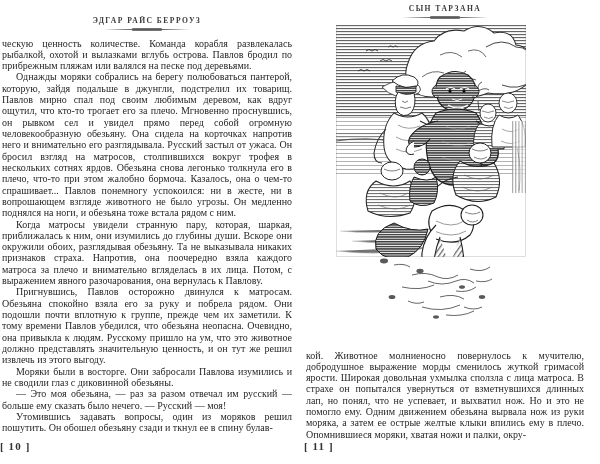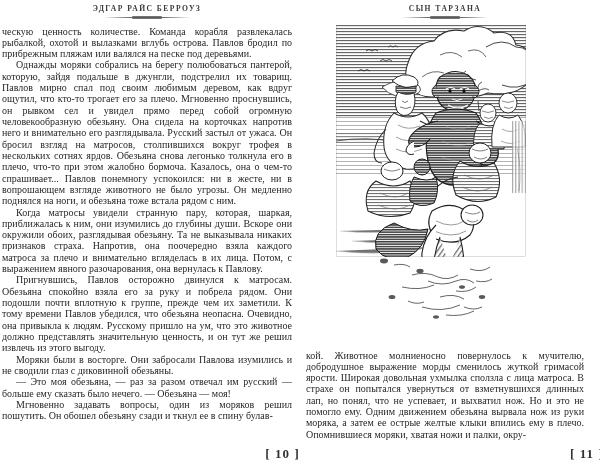--- a/index.html
+++ b/index.html
@@ -20,21 +20,21 @@
     height: 464px;
     display: flex;
     background: #ffffff;
   }
   .page {
     position: relative;
     width: 300px;
     height: 464px;
     box-sizing: border-box;
   }
-  .page-left  { padding: 0 8px 0 2px; }
+  .page-left  { padding: 12px 8px 0 2px; }
   .page-right { padding: 0 16px 0 6px; }
 
   
   .runhead {
     text-align: center;
     font-size: 7.6px;
     letter-spacing: 1.45px;
     font-weight: 700;
     color: #3a3a3a;
     text-transform: uppercase;
@@ -99,25 +99,25 @@
     height: 318px;
     position: relative;
     background: #ffffff;
     overflow: hidden;
   }
   .illo svg { display: block; }
 
   
   .folio {
     position: absolute;
-    bottom: 2px;
+    bottom: 12px;
     left: 0;
     width: 100%;
-    text-align: right;
-    font-size: 13px;
+    text-align: left;
+    font-size: 11px;
     font-weight: 700;
     letter-spacing: 1.1px;
     color: #333;
   }
   .page-left .folio  { padding-right: 6px; }
   .page-right .folio { padding-left: 4px; }
 </style>
 </head>
 <body>
 
@@ -127,22 +127,22 @@
 
     <div class="runhead">ЭДГАР РАЙС БЕРРОУЗ</div>
     <div class="runhead-rule"></div>
 
     <div class="bodytext">
       <p class="cont">ческую ценность количестве. Команда корабля развлекалась рыбалкой, охотой и вылазками вглубь острова. Павлов бродил по прибрежным пляжам или валялся на песке под деревьями.</p>
       <p>Однажды моряки собрались на берегу полюбоваться пантерой, которую, зайдя подальше в джунгли, подстрелил их товарищ. Павлов мирно спал под своим любимым деревом, как вдруг ощутил, что кто-то трогает его за плечо. Мгновенно проснувшись, он рывком сел и увидел прямо перед собой огромную человекообразную обезьяну. Она сидела на корточках напротив него и внимательно его разглядывала. Русский застыл от ужаса. Он бросил взгляд на матросов, столпившихся вокруг трофея в нескольких сотнях ярдов. Обезьяна снова легонько толкнула его в плечо, что-то при этом жалобно бормоча. Казалось, она о чем-то спрашивает... Павлов понемногу успокоился: ни в жесте, ни в вопрошающем взгляде животного не было угрозы. Он медленно поднялся на ноги, и обезьяна тоже встала рядом с ним.</p>
       <p>Когда матросы увидели странную пару, которая, шаркая, приближалась к ним, они изумились до глубины души. Вскоре они окружили обоих, разглядывая обезьяну. Та не выказывала никаких признаков страха. Напротив, она поочередно взяла каждого матроса за плечо и внимательно вгляделась в их лица. Потом, с выражением явного разочарования, она вернулась к Павлову.</p>
       <p>Пригнувшись, Павлов осторожно двинулся к матросам. Обезьяна спокойно взяла его за руку и побрела рядом. Они подошли почти вплотную к группе, прежде чем их заметили. К тому времени Павлов убедился, что обезьяна неопасна. Очевидно, она привыкла к людям. Русскому пришло на ум, что это животное должно представлять значительную ценность, и он тут же решил извлечь из этого выгоду.</p>
       <p>Моряки были в восторге. Они забросали Павлова изумились и не сводили глаз с диковинной обезьяны.</p>
-      <p>— Это моя обезьяна, — раз за разом отвечал им русский — больше ему сказать было нечего. — Обезьяна — моя!</p>
-      <p>Мгновенно задавать вопросы, один из моряков решил пошутить. Он обошел обезьяну сзади и ткнул ее в спину булав-</p>
+      <p>— Это моя обезьяна, — раз за разом отвечал им русский — больше ему сказать было нечего. — Русский — моя!</p>
+      <p>Утомившись задавать вопросы, один из моряков решил пошутить. Он обошел обезьяну сзади и ткнул ее в спину булав-</p>
     </div>
 
     <div class="folio">[ 10 ]</div>
   </div>
 
   <div class="page page-right">
 
     <div class="runhead">СЫН ТАРЗАНА</div>
     <div class="runhead-rule"></div>
 

